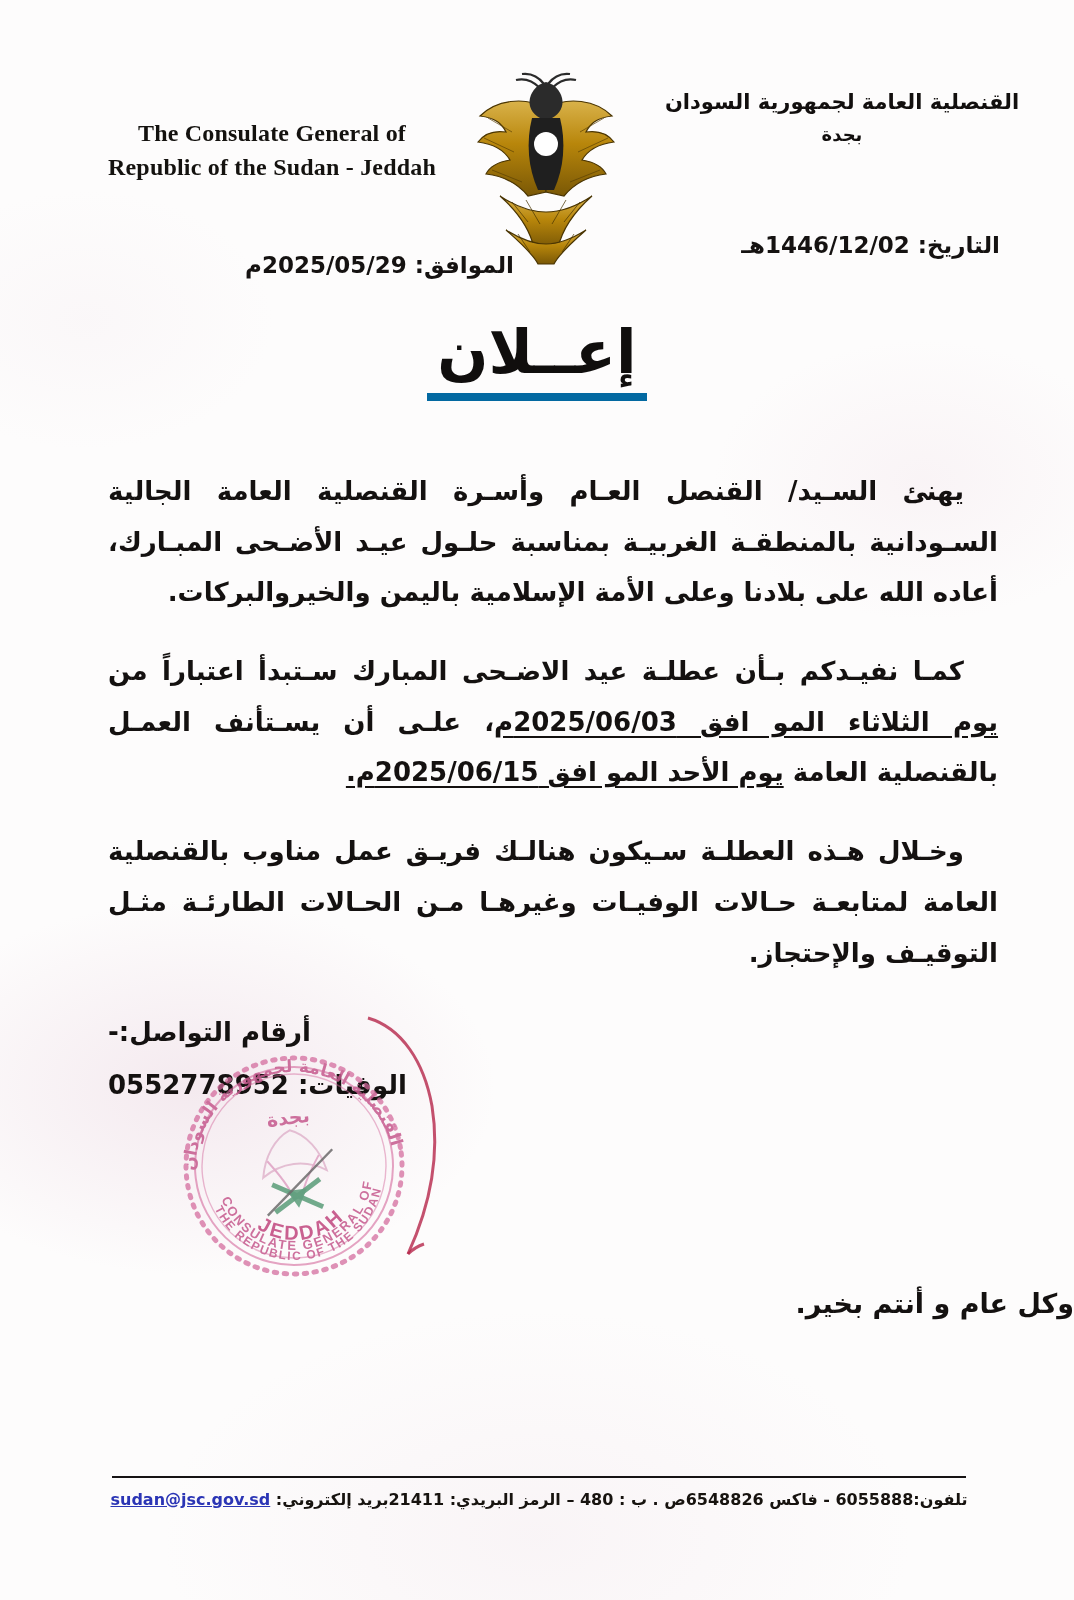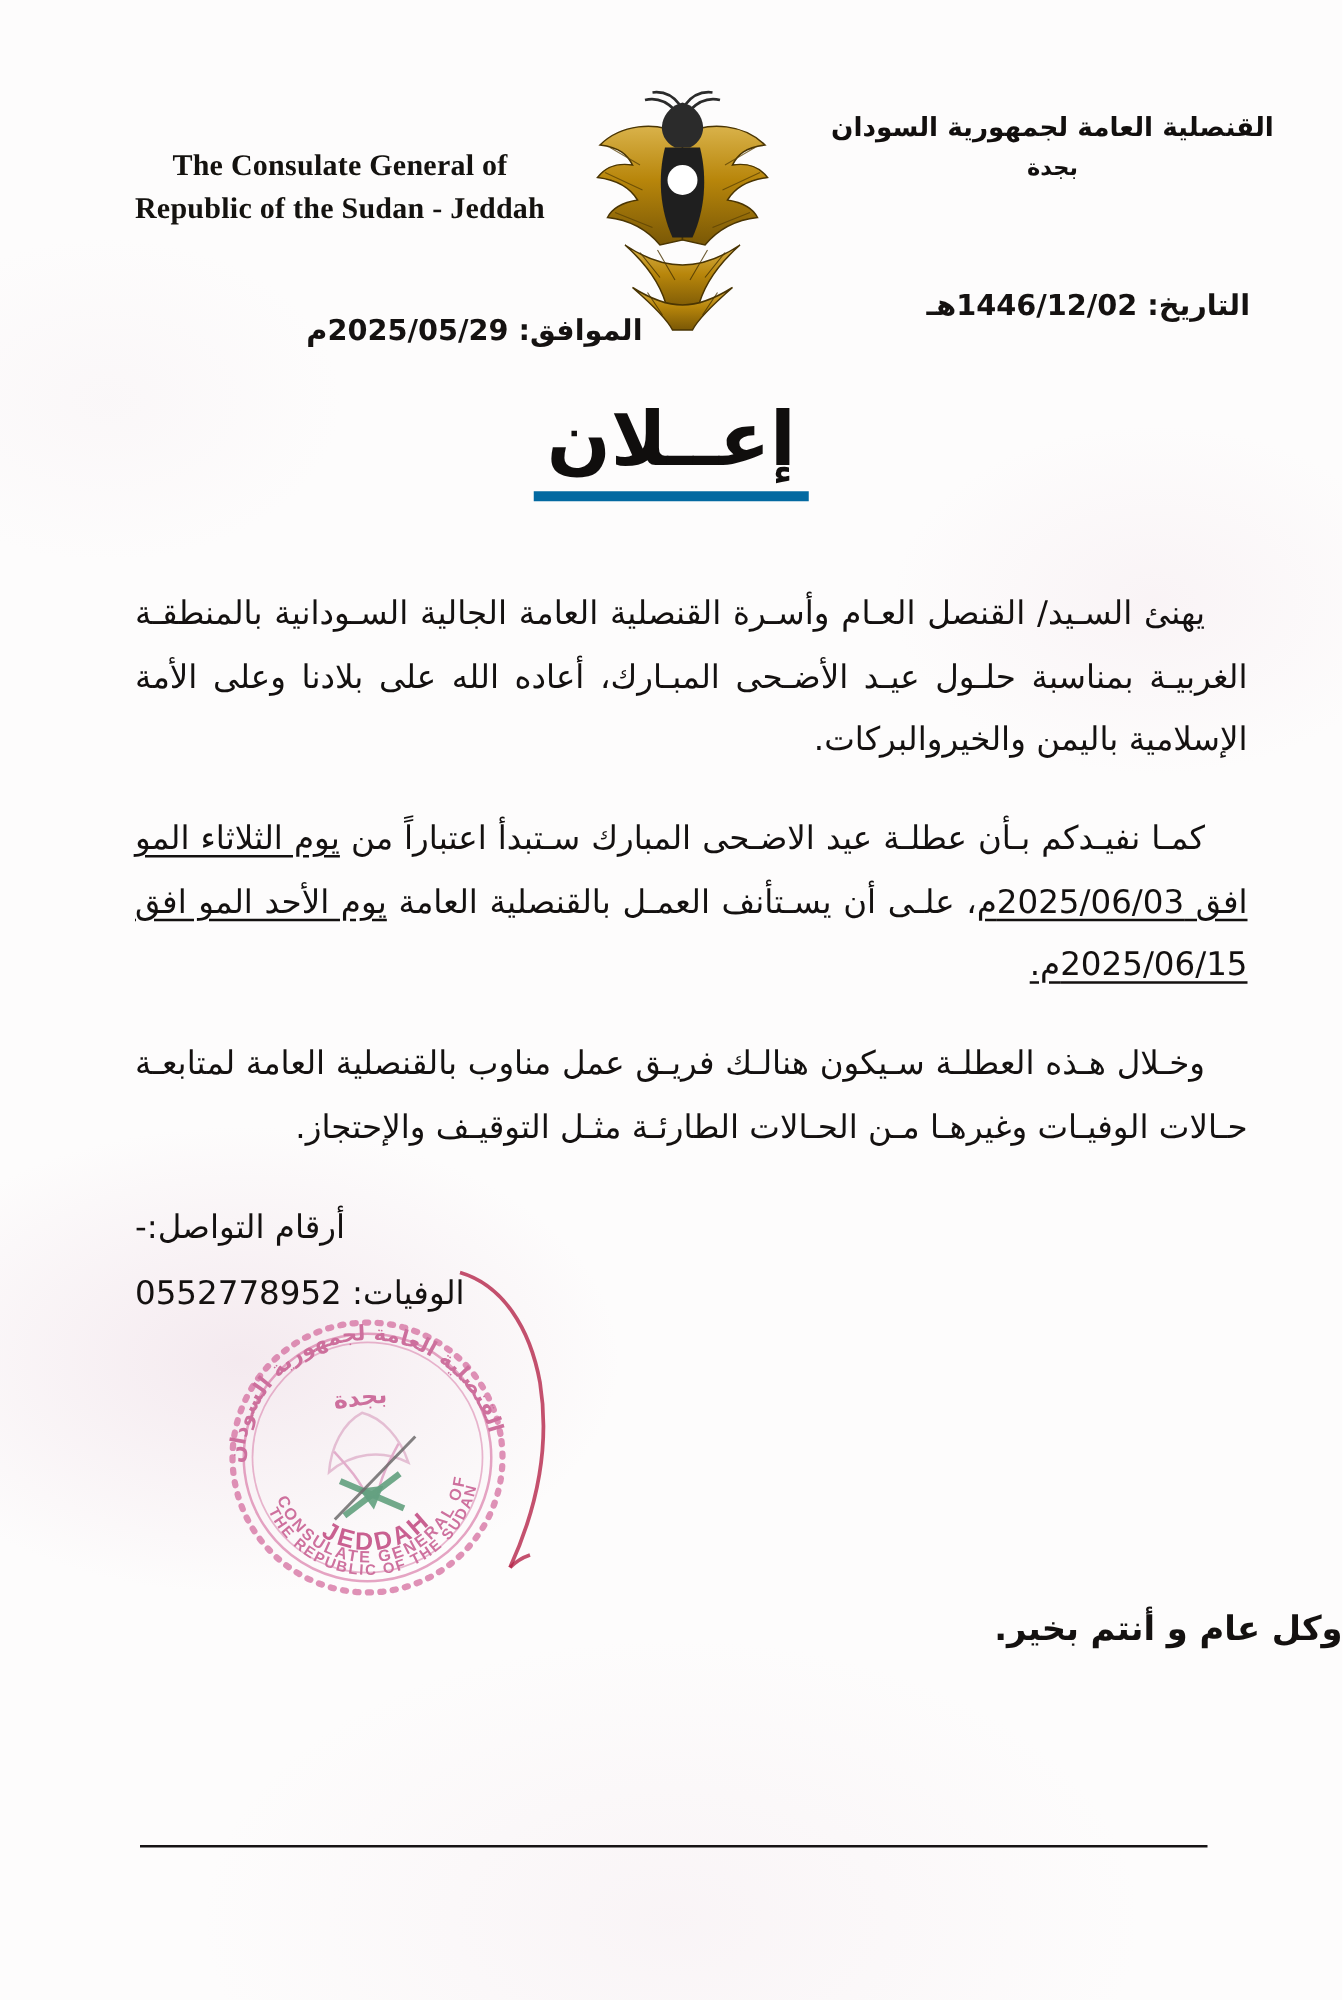--- a/index.html
+++ b/index.html
@@ -135,21 +135,21 @@
   
   .body-text {
     position: absolute;
     top: 466px;
     right: 76px;
     width: 890px;
     direction: rtl;
     text-align: justify;
     color: #141110;
     font-family: "DejaVu Sans", sans-serif;
-    font-weight: normal;
+    font-weight: bold;
     font-size: 26px;
     line-height: 1.95;
   }
   .para {
     margin: 0 0 28px 0;
     text-align: justify;
     text-align-last: right;
   }
   .para.indent { text-indent: 34px; }
   .u { text-decoration: underline; text-underline-offset: 5px; }
@@ -351,13 +351,16 @@
   </div>
 
   <div class="pen-mark">
     <svg viewBox="0 0 110 270" width="110" height="270" aria-hidden="true">
       <path d="M18 8 C52 18 74 52 82 96 C90 146 80 196 58 244" fill="none" stroke="#b5264a" stroke-width="3" opacity="0.8"></path>
       <path d="M58 244 C62 240 68 236 74 234" fill="none" stroke="#b5264a" stroke-width="3" opacity="0.8"></path>
     </svg>
   </div>
 
   <div class="footer-rule"></div>
+  <div class="footer">
+    <span>تلفون:6055888 - فاكس 6548826ص . ب : 480 – الرمز البريدي: 21411بريد إلكتروني: </span><a class="email" href="#">sudan@jsc.gov.sd</a>
+  </div>
 </div>
 
 </body></html>

